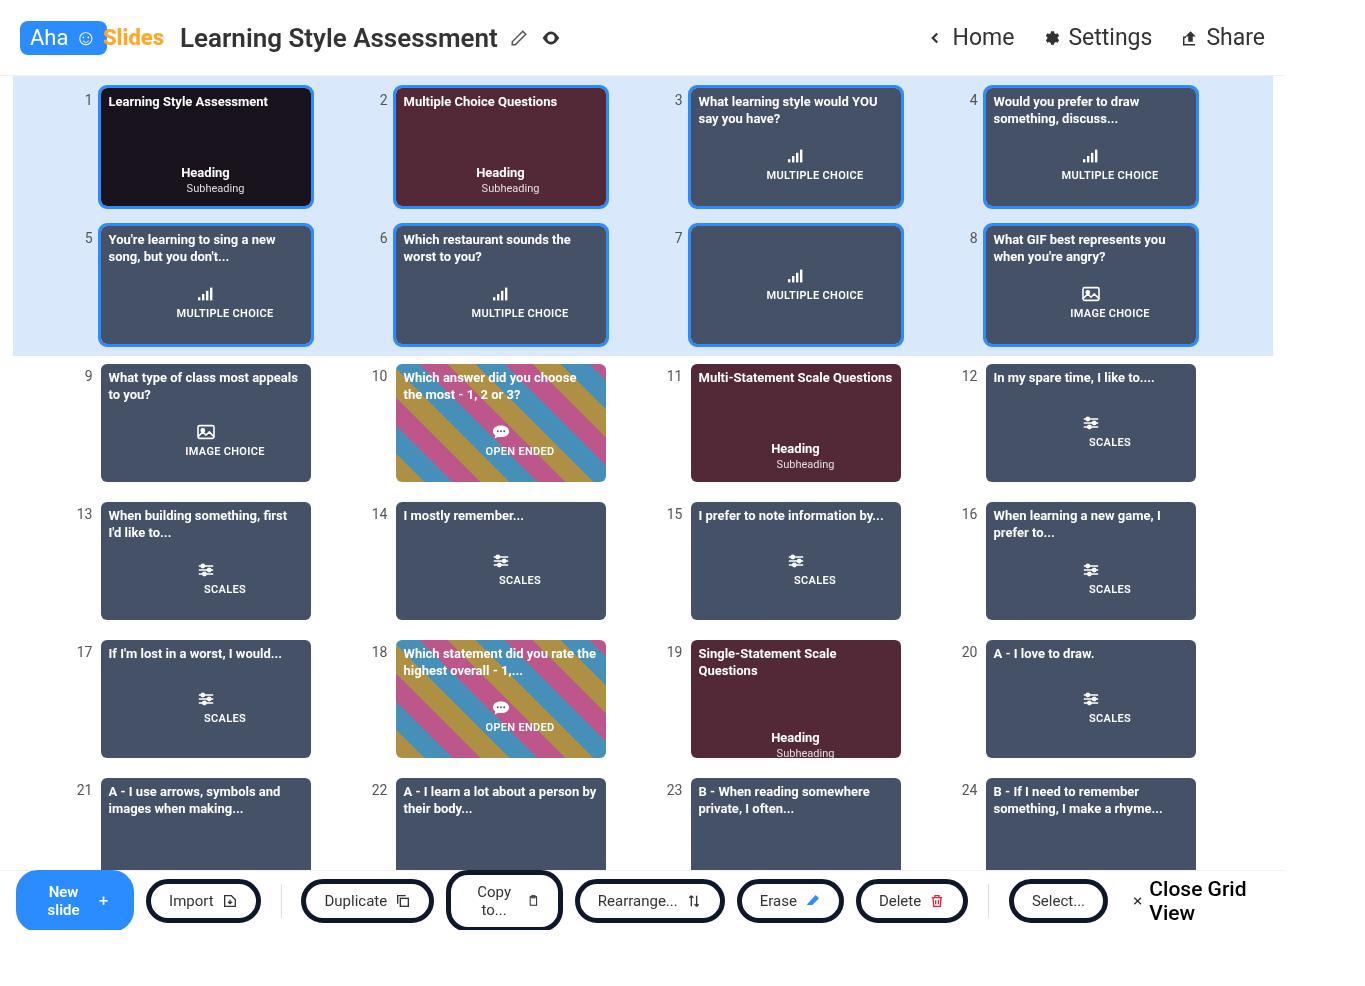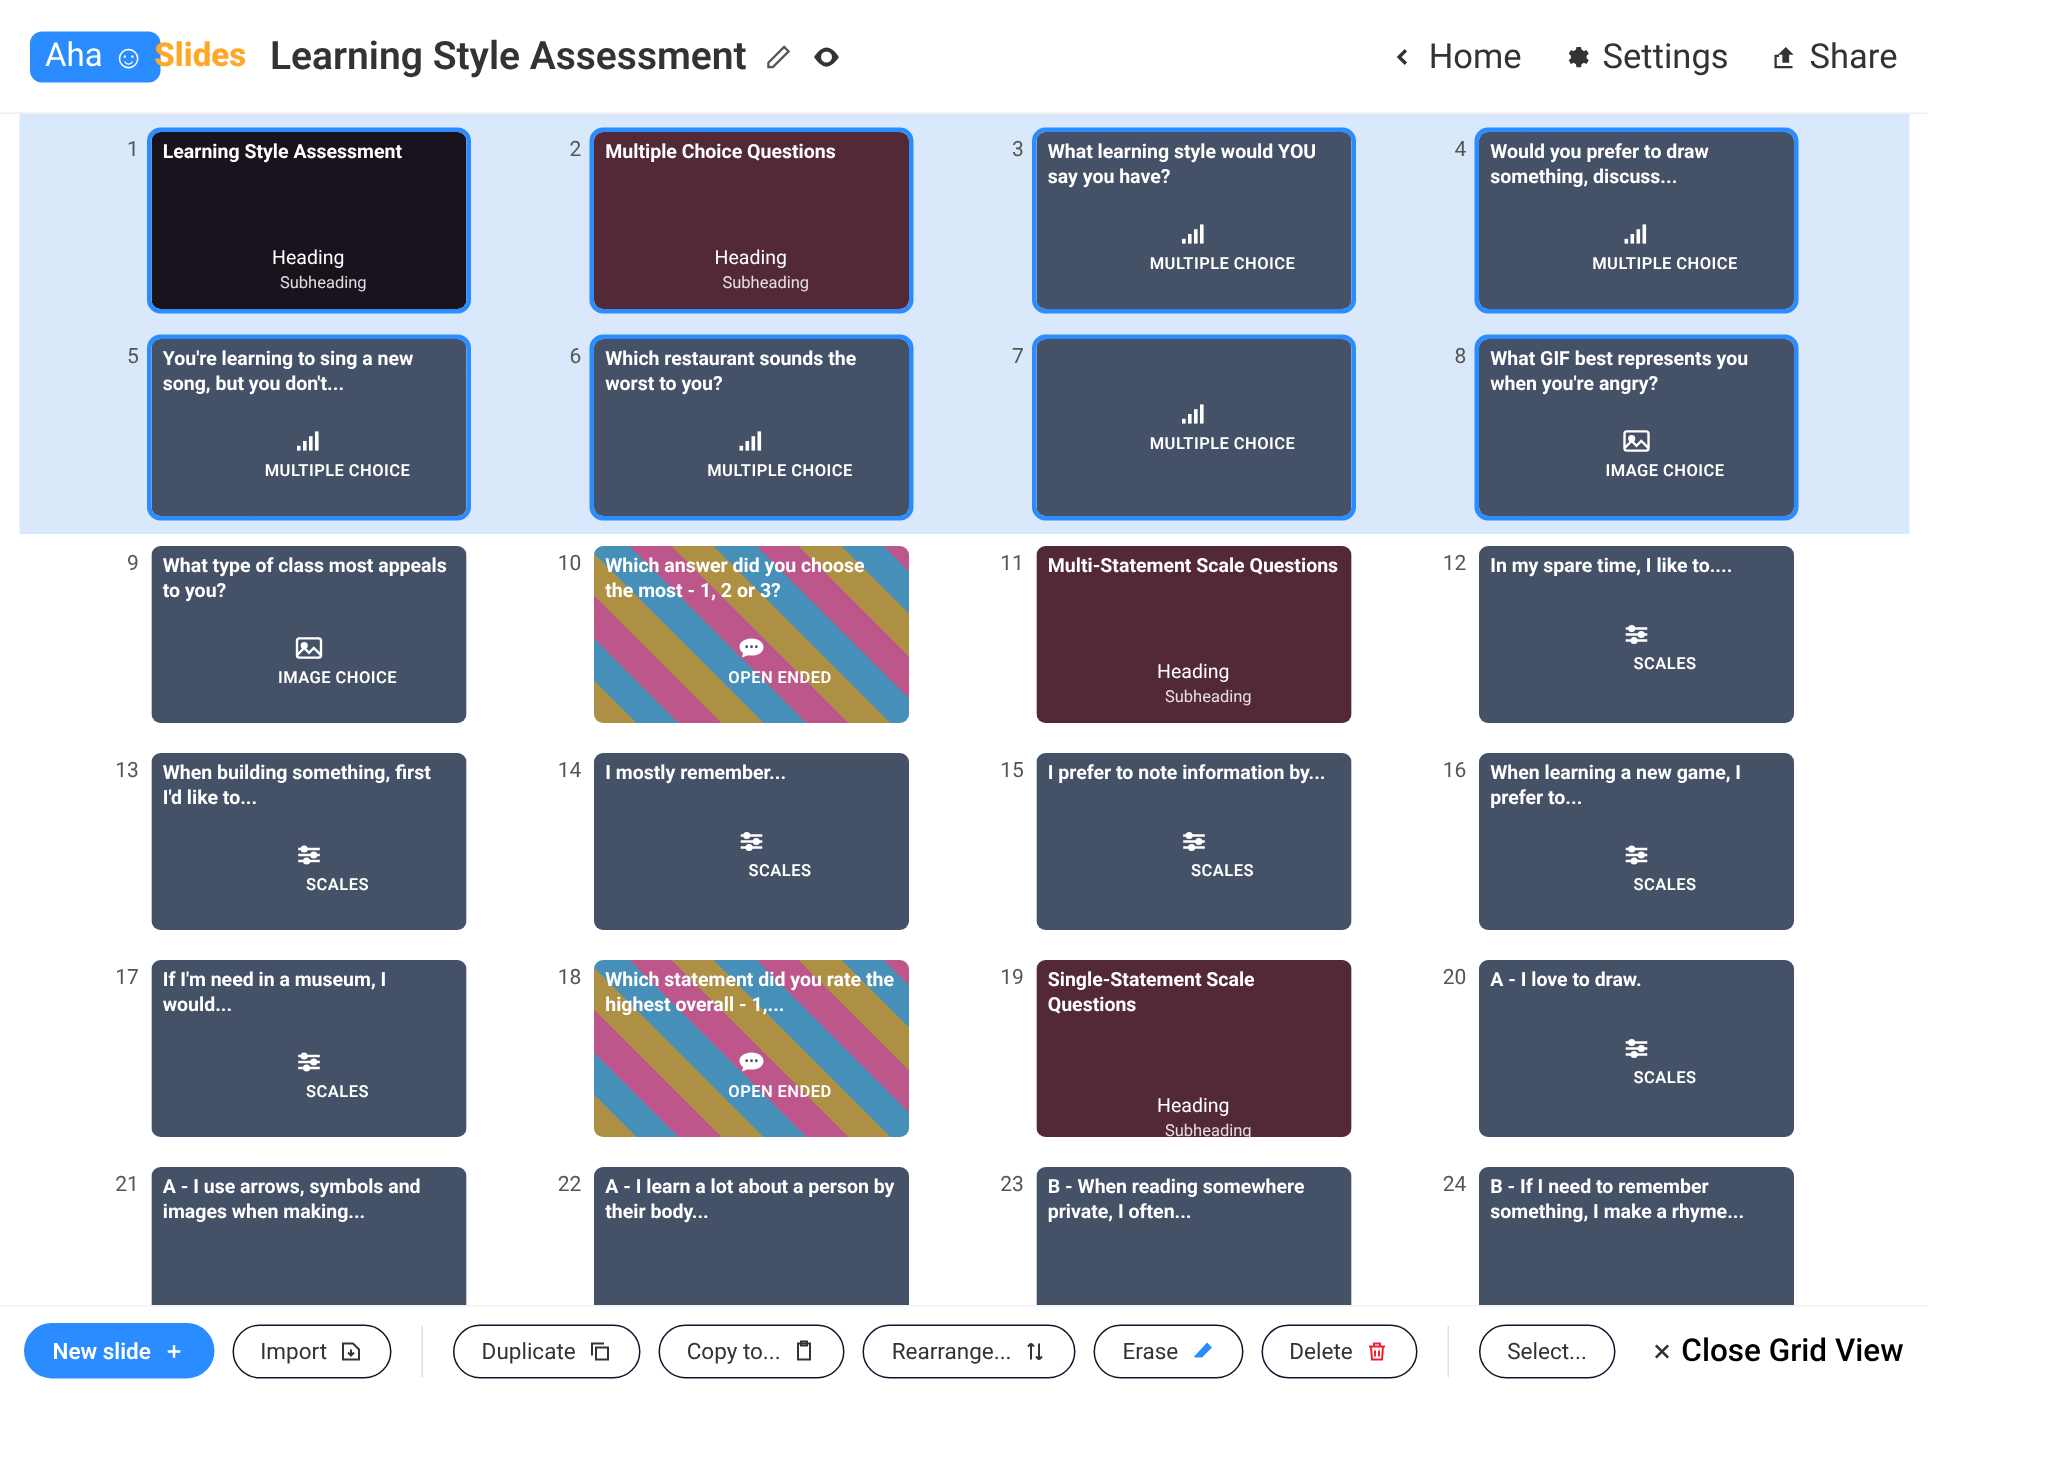--- a/index.html
+++ b/index.html
@@ -22,33 +22,33 @@
 .grid-wrap::-webkit-scrollbar { width: 14px; }
 .grid-wrap::-webkit-scrollbar-thumb { background: #ccc; border-radius: 7px; }
 .grid { display: grid; grid-template-columns: repeat(4, 1fr); gap: 20px 40px; max-width: 1140px; margin: 0 auto; }
 
 .slide-item { display: flex; gap: 8px; }
 .slide-num { width: 20px; text-align: right; color: #555; font-size: 14px; padding-top: 4px; flex-shrink: 0; }
 .slide-card { position: relative; width: 210px; height: 118px; border-radius: 6px; overflow: hidden; cursor: pointer; background: #4b5568; color: #fff; display: flex; flex-direction: column; padding: 6px 8px; }
 .slide-card.sel { outline: 3px solid #2a8cff; }
 .slide-title { font-size: 13px; font-weight: 700; line-height: 1.3; margin-bottom: 2px; }
 .slide-mid { flex: 1; display: flex; flex-direction: column; align-items: center; justify-content: center; gap: 2px; }
-.slide-heading { font-size: 13px; font-weight: 400; margin-top: 48px; }
+.slide-heading { font-size: 13px; font-weight: 700; margin-top: 48px; }
 .slide-sub { font-size: 11px; opacity: 0.85; padding-left: 20px; }
 .slide-type { font-size: 11px; font-weight: 600; letter-spacing: 0.3px; text-align: center; padding-left: 39px; }
 .slide-type-icon { font-size: 16px; line-height: 1; }
 .bg-dark { background: linear-gradient(rgba(20,15,25,0.6),rgba(20,15,25,0.6)), #201824; }
 .bg-burg { background: linear-gradient(rgba(90,40,55,0.6),rgba(90,40,55,0.6)), #4a2a36; }
 .bg-slate { background: linear-gradient(rgba(60,70,90,0.45),rgba(60,70,90,0.45)), #4b5a72; }
 .bg-question { background: linear-gradient(rgba(60,70,90,0.25),rgba(60,70,90,0.25)), repeating-linear-gradient(45deg,#d4a93c,#d4a93c 20px,#4aa8d8 20px,#4aa8d8 40px,#e85b9b 40px,#e85b9b 60px); }
 .sel-row-bg { background: #d9e8fb; grid-column: 1 / -1; margin: -12px -60px; padding: 12px 60px; display: grid; grid-template-columns: repeat(4,1fr); gap: 20px 40px; border-radius: 0; }
 
 
 .bottom { position: absolute; bottom: 0; left: 0; right: 0; height: 60px; background: #fff; border-top: 1px solid rgba(0,0,0,0.05); display: flex; align-items: center; padding: 0 16px; gap: 12px; }
-.btn { display: inline-flex; align-items: center; gap: 8px; padding: 8px 18px; border-radius: 22px; font-size: 15px; cursor: pointer; border: 1px solid #0f172a; background: #fff; color: #333; justify-content: flex-end; }
+.btn { display: inline-flex; align-items: center; gap: 8px; padding: 8px 18px; border-radius: 22px; font-size: 15px; cursor: pointer; border: 5px solid #0f172a; background: #fff; color: #333; justify-content: flex-end; }
 .btn.primary { background: #2a8cff; color: #fff; border-color: #2a8cff; font-weight: 600; }
 .btn .ico { font-size: 15px; }
 .sep { width: 1px; height: 34px; background: #ddd; margin: 0 8px; }
 .spacer { flex: 1; }
 .close-grid { display: flex; align-items: center; gap: 6px; font-size: 21px; color: #000000; cursor: pointer; font-weight: 500; }
 
 
 .svg-ico { display: inline-block; vertical-align: middle; }
 </style>
 </head>
@@ -320,21 +320,21 @@
                 <circle cx="16" cy="10" r="2" fill="#fff"></circle>
                 <circle cx="10" cy="15" r="2" fill="#fff"></circle>
               </svg></div>
             <div class="slide-type">SCALES</div>
           </div>
         </div>
       </div>
       <div class="slide-item">
         <div class="slide-num">17</div>
         <div class="slide-card bg-slate">
-          <div class="slide-title">If I'm need in a museum, I would...</div>
+          <div class="slide-title">If I'm lost in a worst, I would...</div>
           <div class="slide-mid">
             <div class="slide-type-icon"><svg width="20" height="16" viewBox="0 0 24 20" fill="none" stroke="#fff" stroke-width="2">
                 <path d="M3 5h18M3 10h18M3 15h18"></path>
                 <circle cx="8" cy="5" r="2" fill="#fff"></circle>
                 <circle cx="16" cy="10" r="2" fill="#fff"></circle>
                 <circle cx="10" cy="15" r="2" fill="#fff"></circle>
               </svg></div>
             <div class="slide-type">SCALES</div>
           </div>
         </div>

